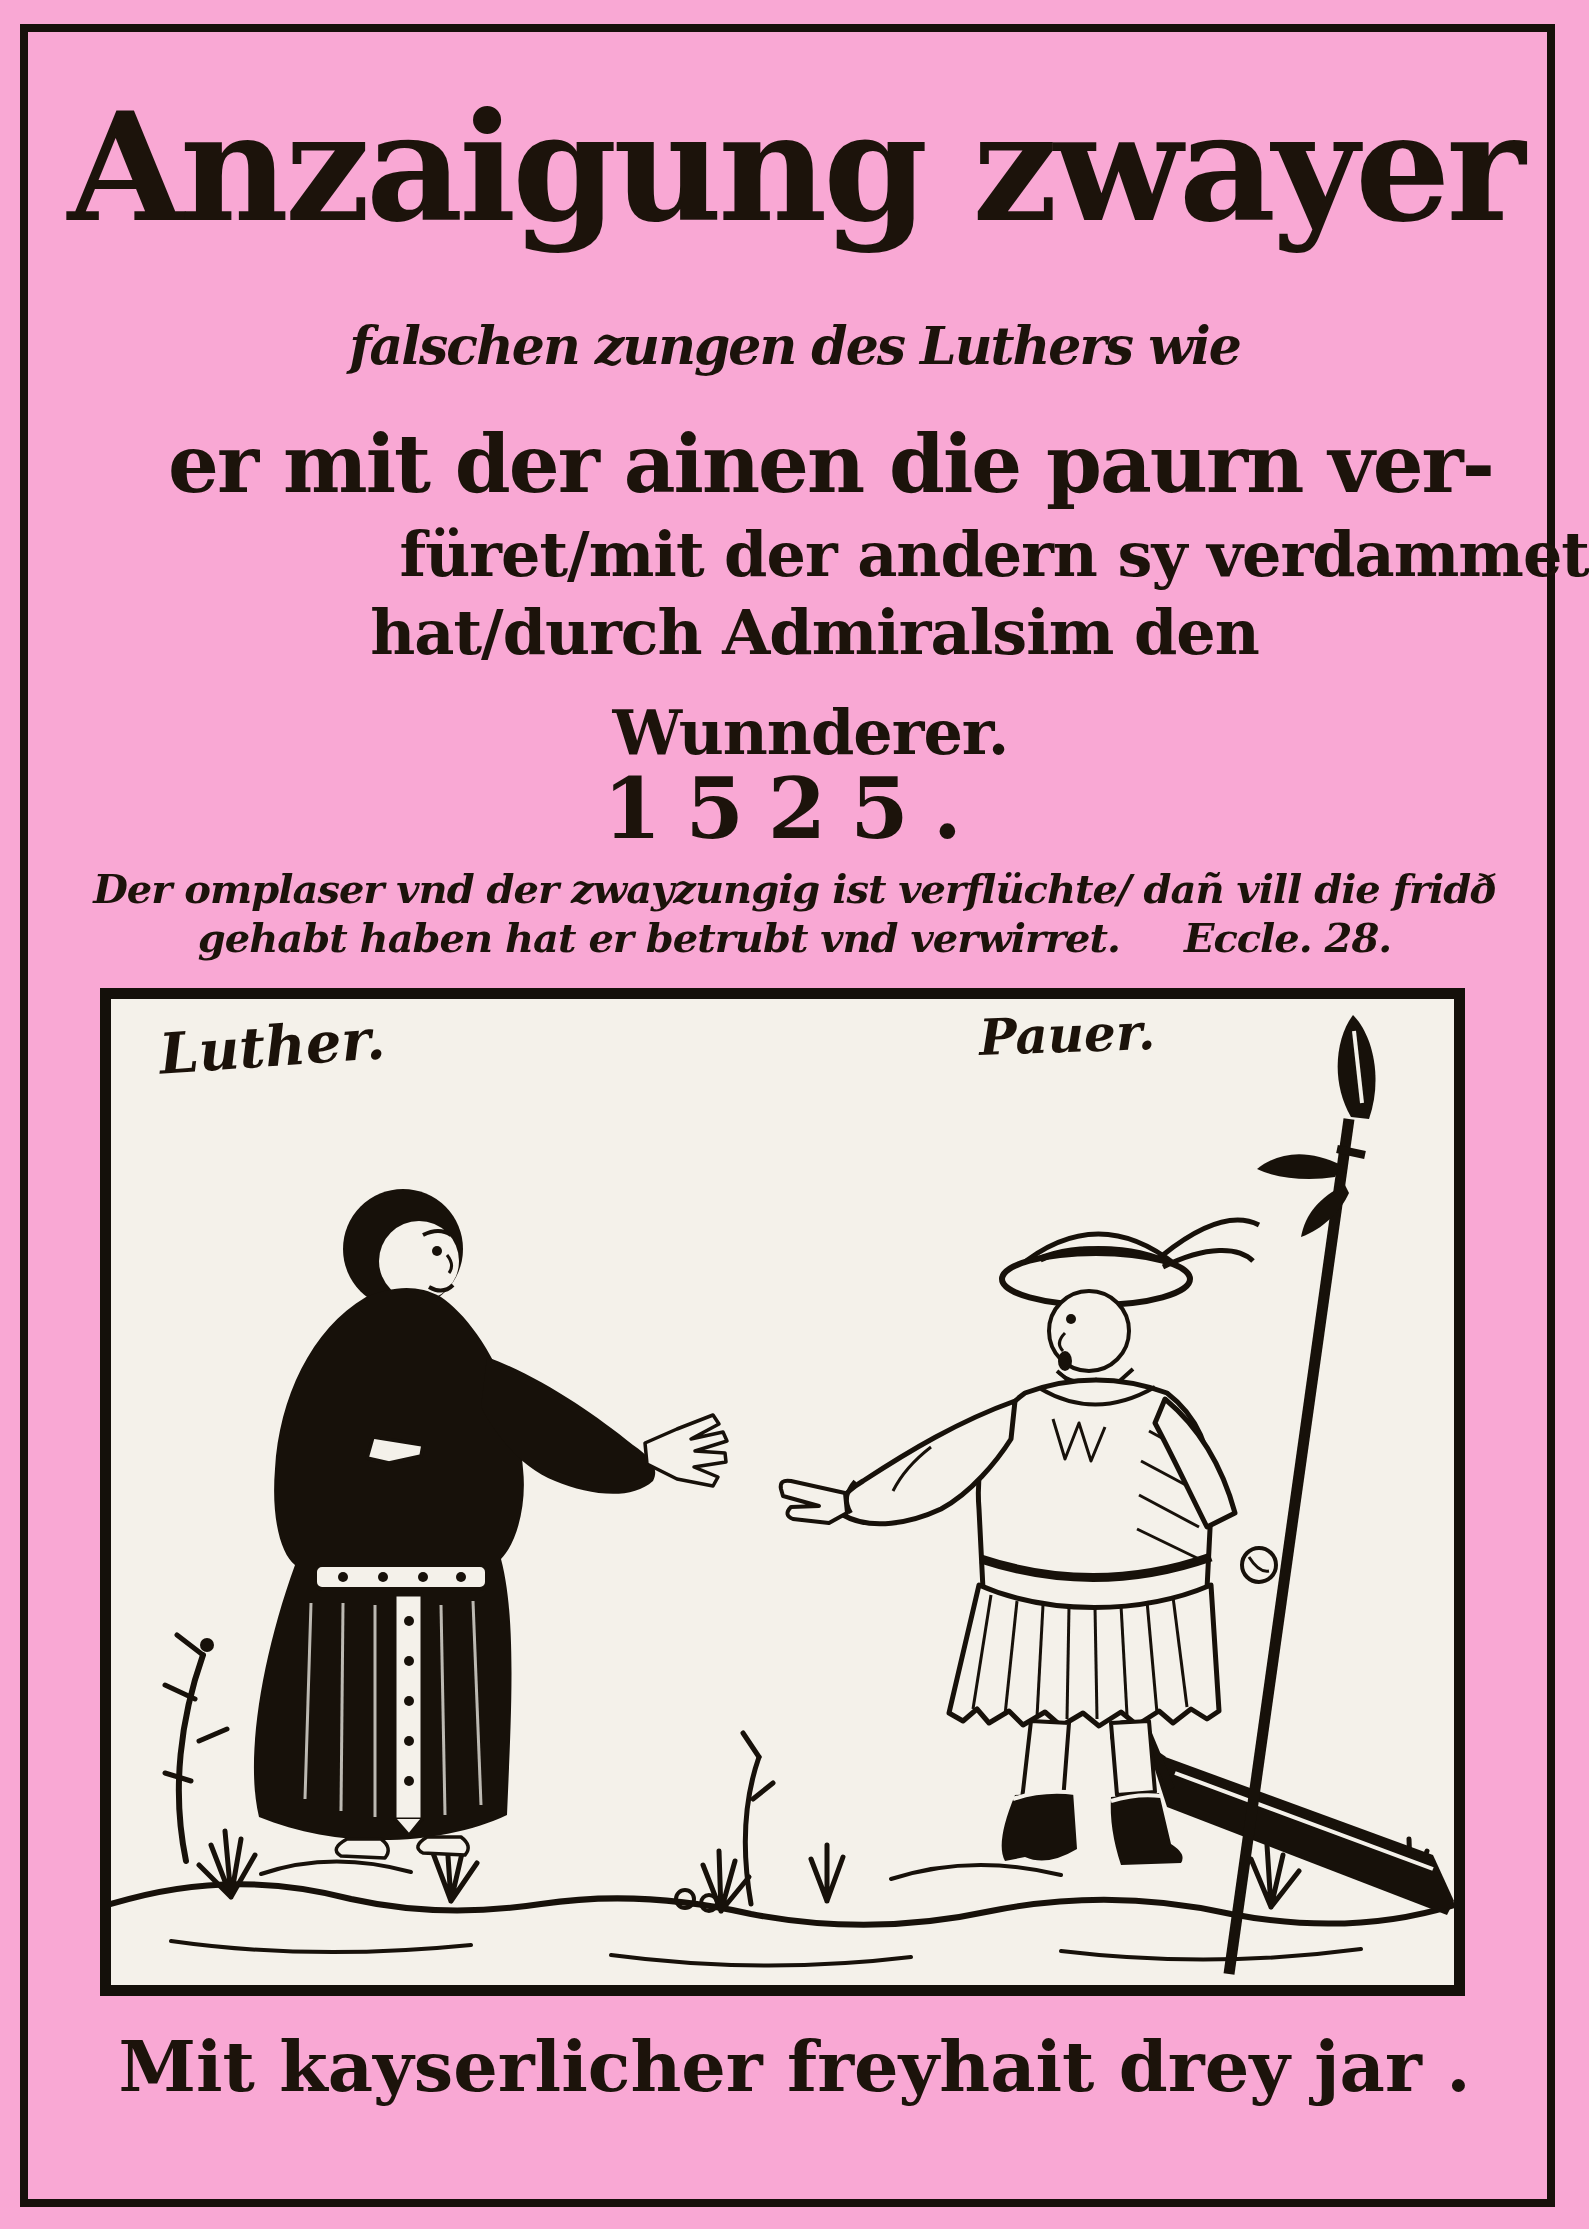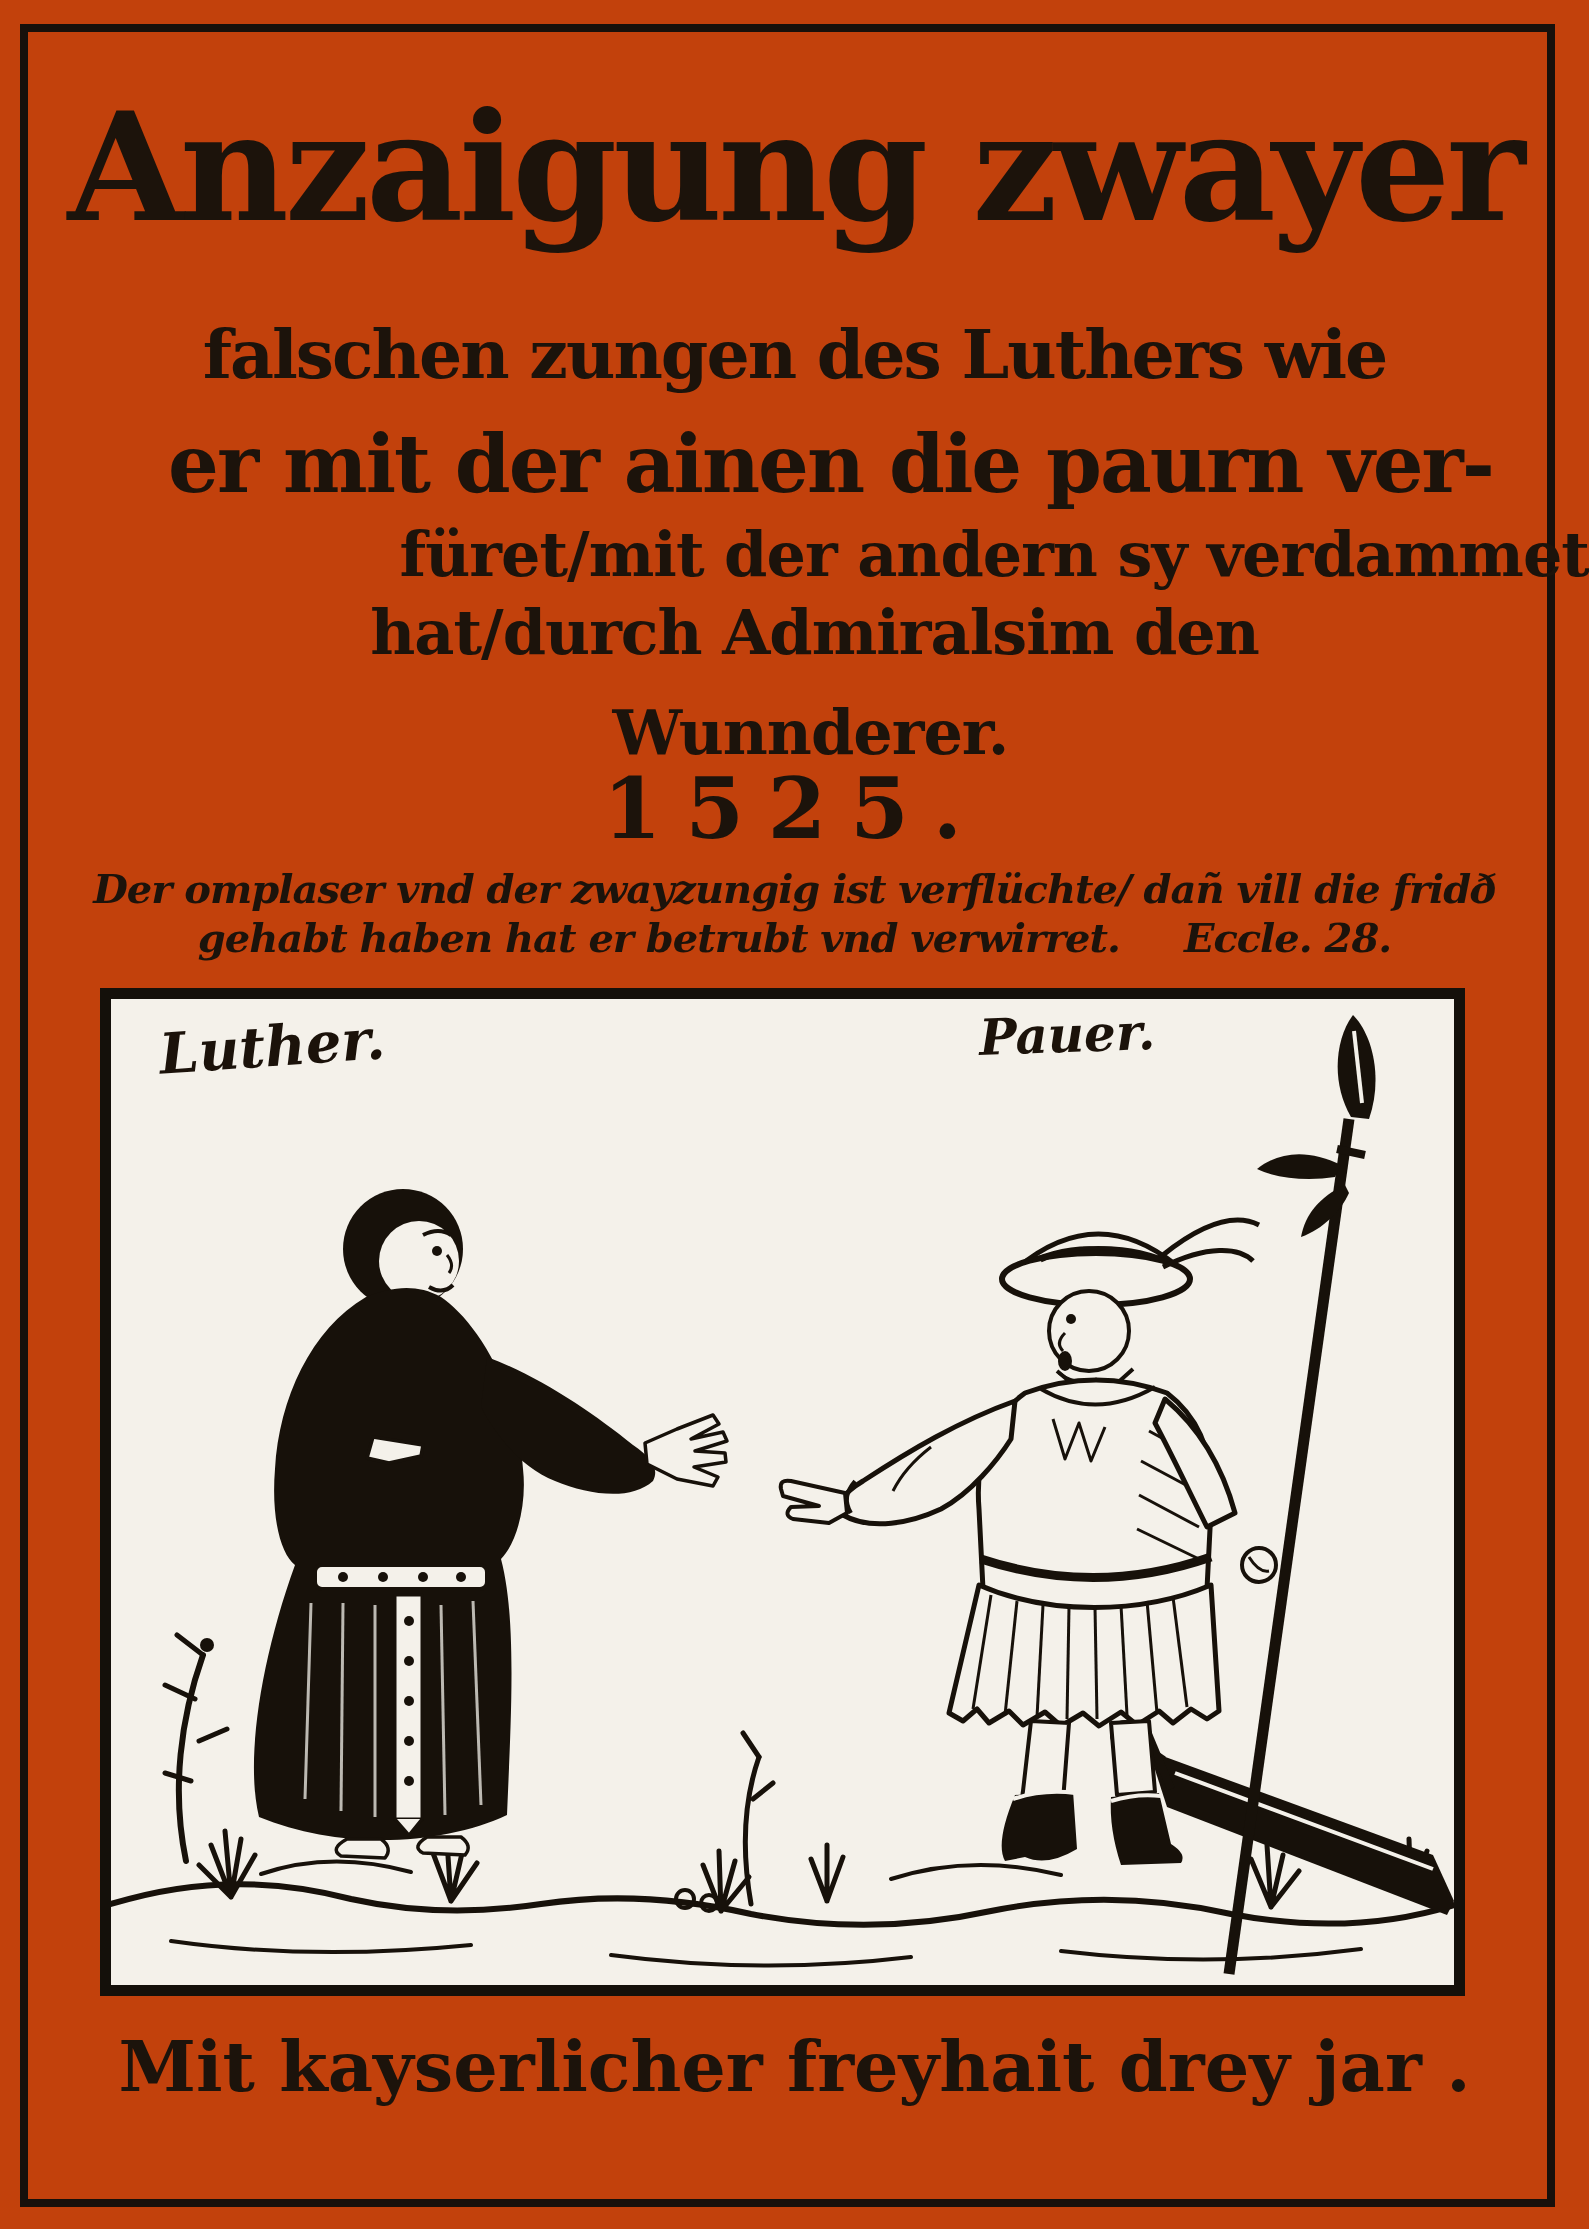--- a/index.html
+++ b/index.html
@@ -1,21 +1,21 @@
 <!DOCTYPE html>
 <html><head>
 <meta charset="utf-8">
 <style>
   html,body{margin:0;padding:0;}
   body{width:1589px;height:2229px;background:#efece5;font-family:"DejaVu Serif",serif;}
-  .page{position:relative;width:1589px;height:2229px;background:#c2410c;overflow:hidden;color:#1c130b;}
+  .page{position:relative;width:1589px;height:2229px;background:#f9a8d4;overflow:hidden;color:#1c130b;}
   .rule-border{position:absolute;left:20px;top:24px;right:34px;bottom:22px;border:8px solid #17100b;pointer-events:none;}
   .tline{position:absolute;left:0;width:100%;text-align:center;font-weight:bold;color:#1c130b;white-space:nowrap;}
   .t-main{top:92px;font-size:150px;letter-spacing:-4px;line-height:1;}
-  .t-sub1{top:320px;font-size:68px;letter-spacing:-2px;line-height:1;}
+  .t-sub1{top:320px;font-size:52px;letter-spacing:-2px;line-height:1;font-style:italic;}
   .t-sub2{top:424px;font-size:80px;letter-spacing:-2px;line-height:1;padding-left:36px;}
   .t-sub3{top:524px;font-size:62px;letter-spacing:-1px;line-height:1;text-align:right;}
   .t-sub4{top:602px;font-size:62px;letter-spacing:-1px;line-height:1;padding-left:20px;}
   .t-sub5{top:702px;font-size:62px;letter-spacing:-1px;line-height:1;padding-left:16px;}
   .t-year{top:767px;font-size:84px;letter-spacing:24px;line-height:1;}
   .t-epi{top:865px;font-size:40px;letter-spacing:-1px;line-height:1.22;font-style:italic;}
   .epi-cite{display:inline-block;margin-left:64px;}
   .woodcut{position:absolute;left:100px;top:988px;width:1365px;height:1008px;border:11px solid #14100a;box-sizing:border-box;background:#f4f1ea;}
   .woodcut svg{position:absolute;left:0;top:0;}
   .wc-label{position:absolute;font-style:italic;font-weight:bold;color:#1b120a;white-space:nowrap;}

